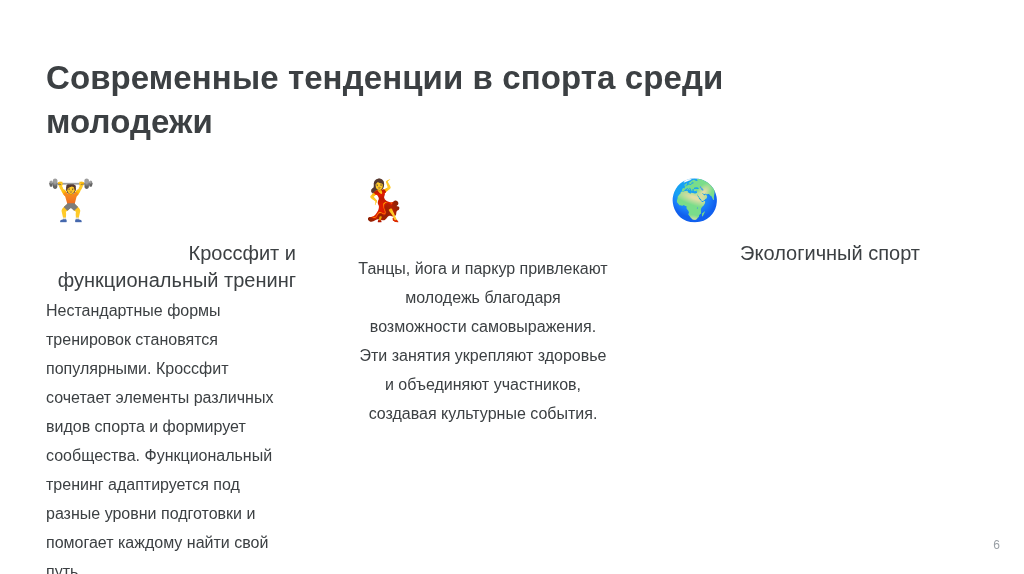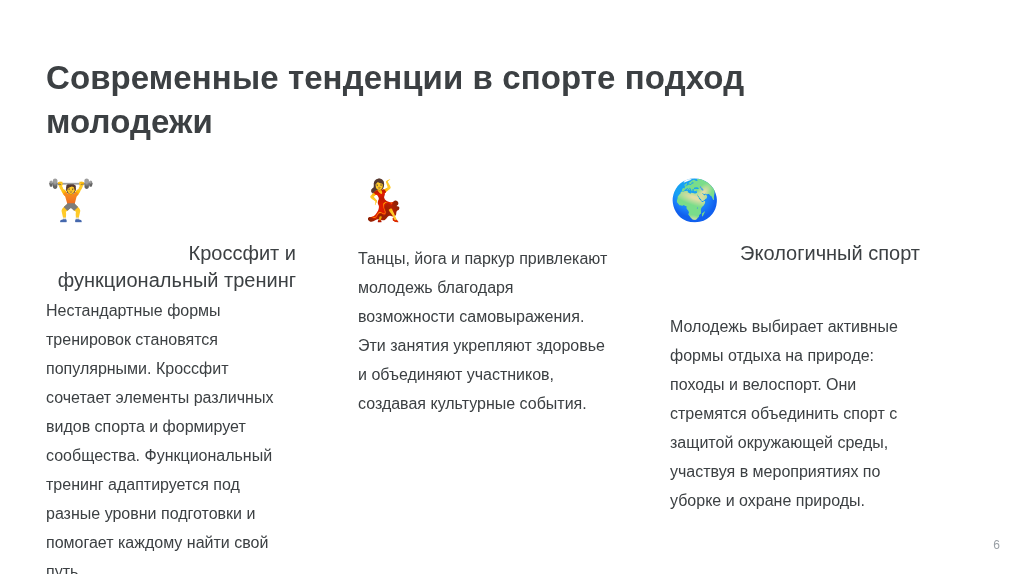--- a/index.html
+++ b/index.html
@@ -64,53 +64,52 @@
     font-weight: normal;
     text-align: right;
   }
   .col-body {
     font-size: 16px;
     line-height: 29px;
     color: #3c4043;
     width: 250px;
     margin: 0;
   }
-  .col-2 .col-body, .col-3 .col-body { margin-top: 16px; }
+  .col-2 .col-body, .col-3 .col-body { margin-top: 26px; text-align: center; }
   .col-1 .col-body { margin-top: -4px; }
   .page-number {
     position: absolute;
     right: 24px;
     bottom: 22px;
     font-size: 12px;
     color: #9aa0a6;
   }
 </style>
 </head>
 <body>
 
 <div class="slide">
 
-  <div class="slide-title">Современные тенденции в спорте подход молодежи</div>
+  <div class="slide-title">Современные тенденции в спорта среди молодежи</div>
 
   <div class="columns">
 
     <div class="column col-1">
       <div class="col-icon">🏋️</div>
       <div class="col-heading">Кроссфит и функциональный тренинг</div>
       <div class="col-body">Нестандартные формы тренировок становятся популярными. Кроссфит сочетает элементы различных видов спорта и формирует сообщества. Функциональный тренинг адаптируется под разные уровни подготовки и помогает каждому найти свой путь.</div>
     </div>
 
     <div class="column col-2">
       <div class="col-icon">💃</div>
       <div class="col-body">Танцы, йога и паркур привлекают молодежь благодаря возможности самовыражения. Эти занятия укрепляют здоровье и объединяют участников, создавая культурные события.</div>
     </div>
 
     <div class="column col-3">
       <div class="col-icon">🌍</div>
       <div class="col-heading">Экологичный спорт</div>
-      <div class="col-body">Молодежь выбирает активные формы отдыха на природе: походы и велоспорт. Они стремятся объединить спорт с защитой окружающей среды, участвуя в мероприятиях по уборке и охране природы.</div>
     </div>
 
   </div>
 
   <div class="page-number">6</div>
 
 </div>
 
 </body></html>

